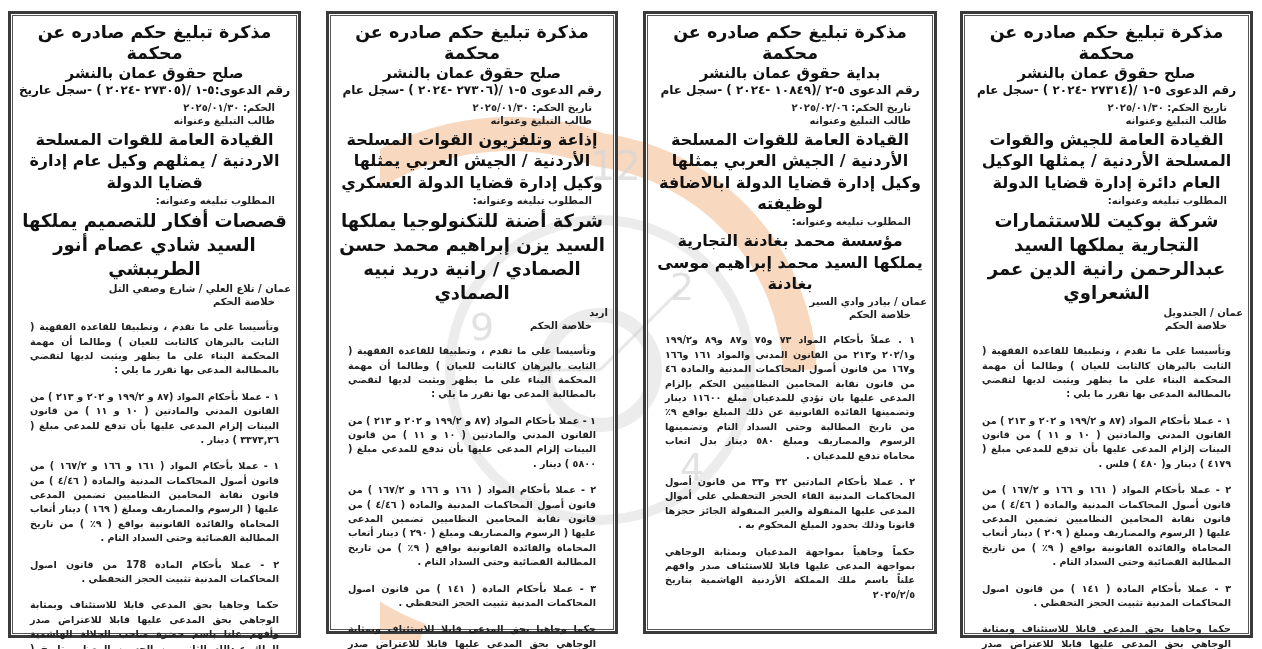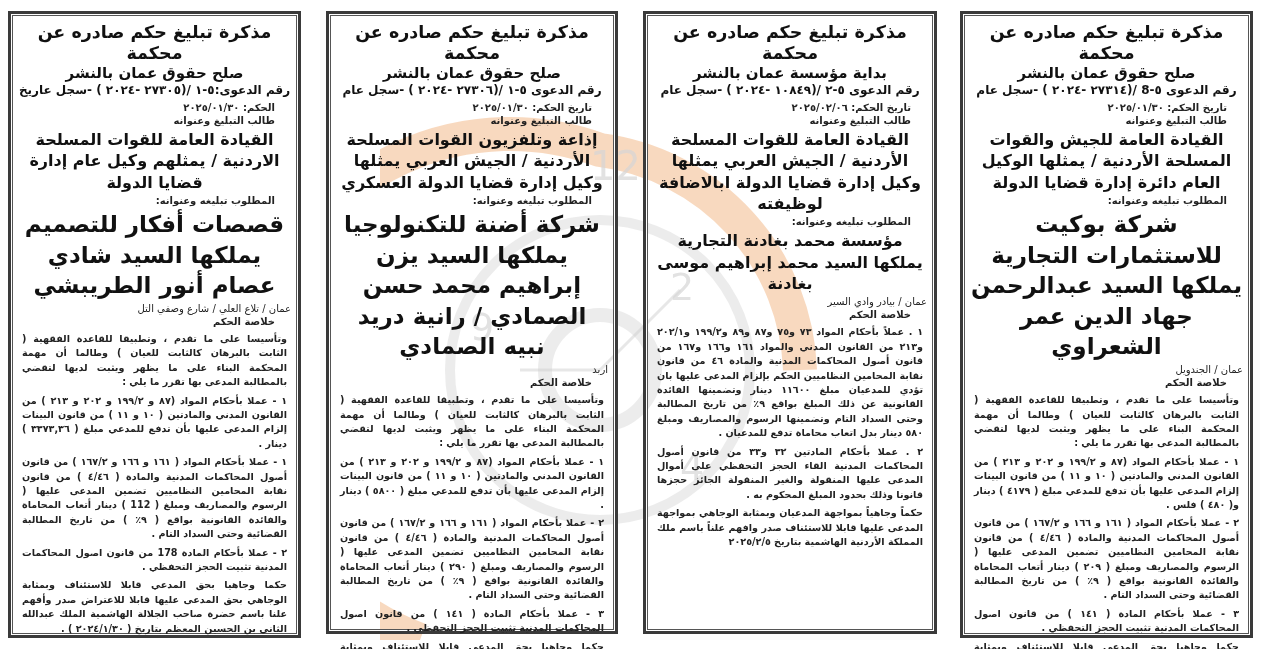--- a/index.html
+++ b/index.html
@@ -8,63 +8,63 @@
   .notice{position:absolute;top:11px;background:transparent;border:3px solid #3a3a3a;box-shadow:inset 0 0 0 1px #fff, inset 0 0 0 2px #555;box-sizing:border-box;direction:rtl;text-align:right;padding:8px 7px 4px 7px;line-height:1.22;}
   .n1{left:960px;width:293px;height:627px;}
   .n2{left:643px;width:294px;height:623px;}
   .n3{left:326px;width:292px;height:623px;}
   .n4{left:8px;width:293px;height:627px;}
   .title{font-weight:bold;font-size:17.5px;text-align:center;line-height:1.2;color:#111;}
   .court{font-weight:bold;font-size:15px;text-align:center;line-height:1.2;color:#111;}
   .caseno{font-weight:bold;font-size:12px;text-align:center;margin:1px 0 4px 0;color:#111;}
   .small{font-weight:bold;font-size:10px;margin:1px 16px;color:#222;}
   .party{font-weight:bold;font-size:16px;text-align:center;line-height:1.33;color:#111;margin:2px 0;}
-  .party.big{font-size:23px;}
+  .party.big{font-size:18px;}
   .body{font-weight:bold;font-size:9.6px;line-height:1.5;color:#222;text-align:justify;}
-  .body p{margin:4px;}
-  .addr{font-weight:normal;font-size:10px;color:#222;}
+  .body p{margin:12px;}
+  .addr{font-weight:bold;font-size:10px;color:#222;}
 </style>
 </head>
 <body>
 
 <svg class="wm" viewBox="0 0 440 600">
   <path d="M 40 600 A 230 230 0 0 1 220 110 A 230 230 0 0 1 420 330" fill="none" stroke="#f2b98a" stroke-width="34" opacity="0.55"></path>
   <circle cx="220" cy="330" r="150" fill="none" stroke="#d9d9d9" stroke-width="10" opacity="0.5"></circle>
   <circle cx="220" cy="330" r="55" fill="none" stroke="#d9d9d9" stroke-width="14" opacity="0.5"></circle>
   <line x1="220" y1="330" x2="300" y2="250" stroke="#d0d0d0" stroke-width="3" opacity="0.5"></line>
   <line x1="220" y1="330" x2="140" y2="330" stroke="#d0d0d0" stroke-width="3" opacity="0.5"></line>
   <text x="210" y="140" font-size="40" fill="#d6d6d6" font-family="DejaVu Sans, sans-serif" opacity="0.7">12</text>
   <text x="290" y="260" font-size="38" fill="#d6d6d6" font-family="DejaVu Sans, sans-serif" opacity="0.7">2</text>
   <text x="300" y="440" font-size="38" fill="#d6d6d6" font-family="DejaVu Sans, sans-serif" opacity="0.7">4</text>
   <text x="90" y="300" font-size="38" fill="#d6d6d6" font-family="DejaVu Sans, sans-serif" opacity="0.7">9</text>
 </svg>
 
 <div class="notice n1">
   <div class="title">مذكرة تبليغ حكم صادره عن محكمة</div>
   <div class="court">صلح حقوق عمان بالنشر</div>
-  <div class="caseno">رقم الدعوى ٥-8 /(٢٧٣١٤ -٢٠٢٤ ) -سجل عام</div>
+  <div class="caseno">رقم الدعوى ٥-١ /(٢٧٣١٤ -٢٠٢٤ ) -سجل عام</div>
   <div class="small">تاريخ الحكم: ٢٠٢٥/٠١/٣٠</div>
   <div class="small">طالب التبليغ وعنوانه</div>
   <div class="party">القيادة العامة للجيش والقوات المسلحة الأردنية / يمثلها الوكيل العام دائرة إدارة قضايا الدولة</div>
   <div class="small">المطلوب تبليغه وعنوانه:</div>
-  <div class="party big">شركة بوكيت للاستثمارات التجارية يملكها السيد عبدالرحمن جهاد الدين عمر الشعراوي</div>
+  <div class="party big">شركة بوكيت للاستثمارات التجارية يملكها السيد عبدالرحمن رانية الدين عمر الشعراوي</div>
   <div class="addr">عمان / الجندويل</div>
   <div class="small">خلاصة الحكم</div>
   <div class="body">
     <p>وتأسيسا على ما تقدم ، وتطبيقا للقاعدة الفقهية ( الثابت بالبرهان كالثابت للعيان ) وطالما أن مهمة المحكمة البناء على ما يظهر ويثبت لديها لتقضي بالمطالبة المدعى بها تقرر ما يلي :</p>
     <p>١ - عملا بأحكام المواد (٨٧ و ١٩٩/٢ و ٢٠٢ و ٢١٣ ) من القانون المدني والمادتين ( ١٠ و ١١ ) من قانون البينات إلزام المدعى عليها بأن تدفع للمدعي مبلغ ( ٤١٧٩ ) دينار و( ٤٨٠ ) فلس .</p>
     <p>٢ - عملا بأحكام المواد ( ١٦١ و ١٦٦ و ١٦٧/٢ ) من قانون أصول المحاكمات المدنية والمادة ( ٤/٤٦ ) من قانون نقابة المحامين النظاميين تضمين المدعى عليها ( الرسوم والمصاريف ومبلغ ( ٢٠٩ ) دينار أتعاب المحاماة والفائدة القانونية بواقع ( ٩٪ ) من تاريخ المطالبة القضائية وحتى السداد التام .</p>
     <p>٣ - عملا بأحكام المادة ( ١٤١ ) من قانون اصول المحاكمات المدنية تثبيت الحجز التحفظي .</p>
     <p>حكما وجاهيا بحق المدعي قابلا للاستئناف وبمثابة الوجاهي بحق المدعى عليها قابلا للاعتراض صدر وأفهم علنا باسم حضرة صاحب الجلالة الهاشمية الملك عبدالله الثاني بن الحسين المعظم بتاريخ ( ٢٠٢٤/١/٣٠ ) .</p>
   </div>
 </div>
 
 <div class="notice n2">
   <div class="title">مذكرة تبليغ حكم صادره عن محكمة</div>
-  <div class="court">بداية مؤسسة عمان بالنشر</div>
+  <div class="court">بداية حقوق عمان بالنشر</div>
   <div class="caseno">رقم الدعوى ٥-٢ /(١٠٨٤٩ -٢٠٢٤ ) -سجل عام</div>
   <div class="small">تاريخ الحكم: ٢٠٢٥/٠٢/٠٦</div>
   <div class="small">طالب التبليغ وعنوانه</div>
   <div class="party">القيادة العامة للقوات المسلحة الأردنية / الجيش العربي يمثلها وكيل إدارة قضايا الدولة ابالاضافة لوظيفته</div>
   <div class="small">المطلوب تبليغه وعنوانه:</div>
   <div class="party">مؤسسة محمد بغادنة التجارية يملكها السيد محمد إبراهيم موسى بغادنة</div>
   <div class="addr">عمان / بيادر وادي السير</div>
   <div class="small">خلاصة الحكم</div>
   <div class="body">
     <p>١ . عملاً بأحكام المواد ٧٣ و٧٥ و٨٧ و٨٩ و١٩٩/٢ و٢٠٢/١ و٢١٣ من القانون المدني والمواد ١٦١ و١٦٦ و١٦٧ من قانون أصول المحاكمات المدنية والمادة ٤٦ من قانون نقابة المحامين النظاميين الحكم بإلزام المدعى عليها بان تؤدي للمدعيان مبلغ ١١٦٠٠ دينار وتضمينها الفائدة القانونية عن ذلك المبلغ بواقع ٩٪ من تاريخ المطالبة وحتى السداد التام وتضمينها الرسوم والمصاريف ومبلغ ٥٨٠ دينار بدل اتعاب محاماة تدفع للمدعيان .</p>
@@ -100,17 +100,17 @@
   <div class="small">الحكم: ٢٠٢٥/٠١/٣٠</div>
   <div class="small">طالب التبليغ وعنوانه</div>
   <div class="party">القيادة العامة للقوات المسلحة الاردنية / يمثلهم وكيل عام إدارة قضايا الدولة</div>
   <div class="small">المطلوب تبليغه وعنوانه:</div>
   <div class="party big">قصصات أفكار للتصميم يملكها السيد شادي عصام أنور الطريبشي</div>
   <div class="addr">عمان / تلاع العلي / شارع وصفي التل</div>
   <div class="small">خلاصة الحكم</div>
   <div class="body">
     <p>وتأسيسا على ما تقدم ، وتطبيقا للقاعدة الفقهية ( الثابت بالبرهان كالثابت للعيان ) وطالما أن مهمة المحكمة البناء على ما يظهر ويثبت لديها لتقضي بالمطالبة المدعى بها تقرر ما يلي :</p>
     <p>١ - عملا بأحكام المواد (٨٧ و ١٩٩/٢ و ٢٠٢ و ٢١٣ ) من القانون المدني والمادتين ( ١٠ و ١١ ) من قانون البينات إلزام المدعى عليها بأن تدفع للمدعي مبلغ ( ٣٣٧٣,٣٦ ) دينار .</p>
-    <p>١ - عملا بأحكام المواد ( ١٦١ و ١٦٦ و ١٦٧/٢ ) من قانون أصول المحاكمات المدنية والمادة ( ٤/٤٦ ) من قانون نقابة المحامين النظاميين تضمين المدعى عليها ( الرسوم والمصاريف ومبلغ ( 112 ) دينار أتعاب المحاماة والفائدة القانونية بواقع ( ٩٪ ) من تاريخ المطالبة القضائية وحتى السداد التام .</p>
+    <p>١ - عملا بأحكام المواد ( ١٦١ و ١٦٦ و ١٦٧/٢ ) من قانون أصول المحاكمات المدنية والمادة ( ٤/٤٦ ) من قانون نقابة المحامين النظاميين تضمين المدعى عليها ( الرسوم والمصاريف ومبلغ ( ١٦٩ ) دينار أتعاب المحاماة والفائدة القانونية بواقع ( ٩٪ ) من تاريخ المطالبة القضائية وحتى السداد التام .</p>
     <p>٢ - عملا بأحكام المادة 178 من قانون اصول المحاكمات المدنية تثبيت الحجز التحفظي .</p>
     <p>حكما وجاهيا بحق المدعي قابلا للاستئناف وبمثابة الوجاهي بحق المدعى عليها قابلا للاعتراض صدر وأفهم علنا باسم حضرة صاحب الجلالة الهاشمية الملك عبدالله الثاني بن الحسين المعظم بتاريخ ( ٢٠٢٤/١/٣٠ ) .</p>
   </div>
 </div>
 
 </body></html>

